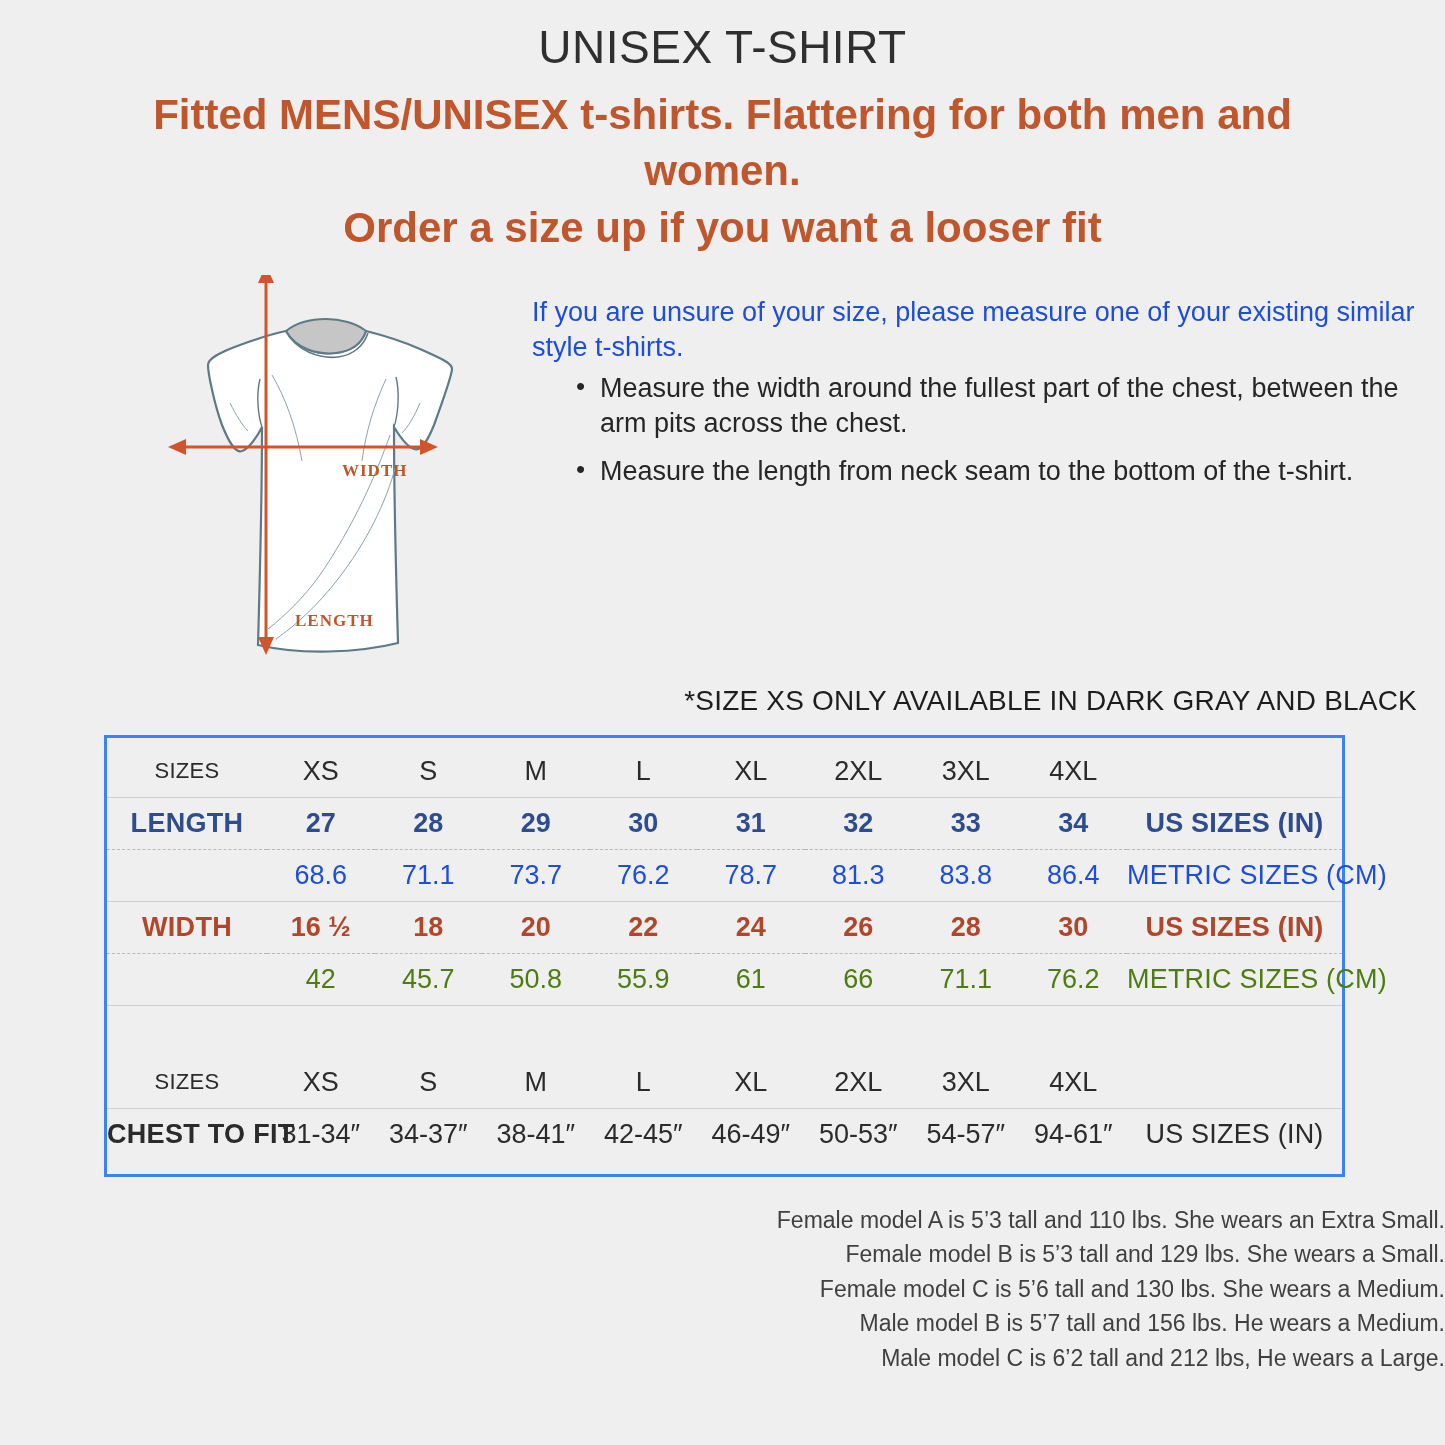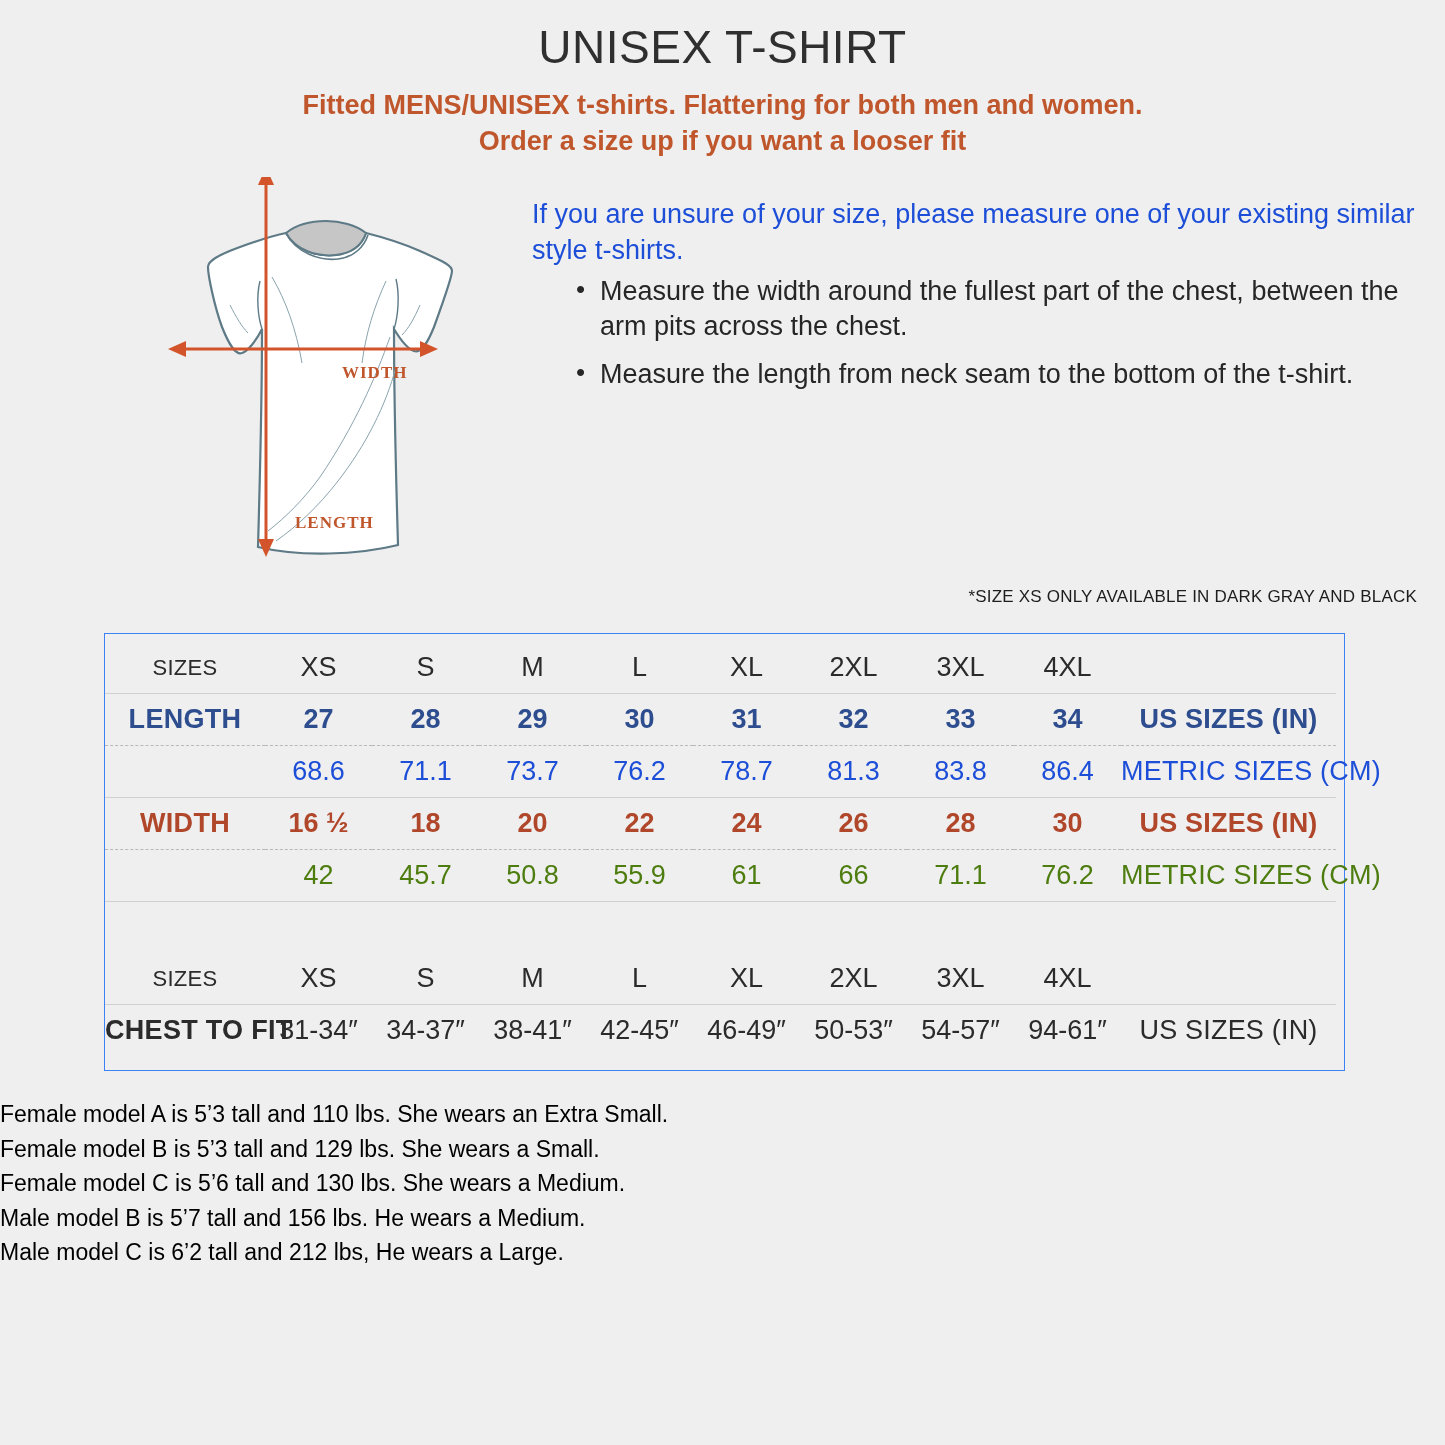--- a/index.html
+++ b/index.html
@@ -27,21 +27,21 @@
     font-size: 46px;
     font-weight: 400;
     letter-spacing: 0.5px;
     color: #2f2f2f;
     padding-top: 22px;
     line-height: 1.1;
   }
   .subtitle {
     text-align: center;
     color: #c0562c;
-    font-size: 27px;
+    font-size: 42px;
     font-weight: bold;
     line-height: 1.35;
     margin-top: 14px;
     padding: 0 82px;
   }
 
   
   .mid {
     display: flex;
     margin-top: 18px;
@@ -99,33 +99,33 @@
   }
   ul.bullets li:before {
     content: "\2022";
     position: absolute;
     left: 0;
     top: -2px;
     font-size: 26px;
   }
   .note {
     text-align: right;
-    font-size: 17px;
+    font-size: 28px;
     color: #1d1d1d;
     padding: 10px 28px 6px 0;
     letter-spacing: 0.2px;
   }
 
   
   .table-box {
-    margin: 20px 100px 0 104px;
-    border: 1px solid #3b82f6;
+    margin: 12px 100px 0 104px;
+    border: 3px solid #3b82f6;
     background: transparent;
     box-sizing: border-box;
-    padding: 8px 8px 14px 0;
+    padding: 8px 0 14px 0;
   }
   table.sizes {
     width: 100%;
     border-collapse: collapse;
     table-layout: fixed;
   }
   table.sizes td {
     text-align: center;
     padding: 10px 0;
     font-size: 27px;
@@ -153,25 +153,26 @@
   .wid { color: #b0472a; font-weight: bold; }
   .wid-metric { color: #4d7c0f; }
   tr.solid-border td { border-bottom: 1px solid #d0d0d0; }
   tr.dashed-border td { border-bottom: 1px dashed #b9b9b9; }
   .spacer td { padding: 6px 0; }
   .chest-lab { font-size: 22px; font-weight: bold; }
   .chest td { font-size: 27px; }
 
   
   .footer {
-    text-align: left;
+    text-align: right;
     margin-top: 26px;
     font-size: 23px;
     line-height: 1.5;
-    color: #000000;
+    color: #404040;
+    margin-left: 37px;
   }
 </style>
 </head>
 <body>
 
 <div class="page">
 
   <div class="title">UNISEX T-SHIRT</div>
 
   <div class="subtitle">

